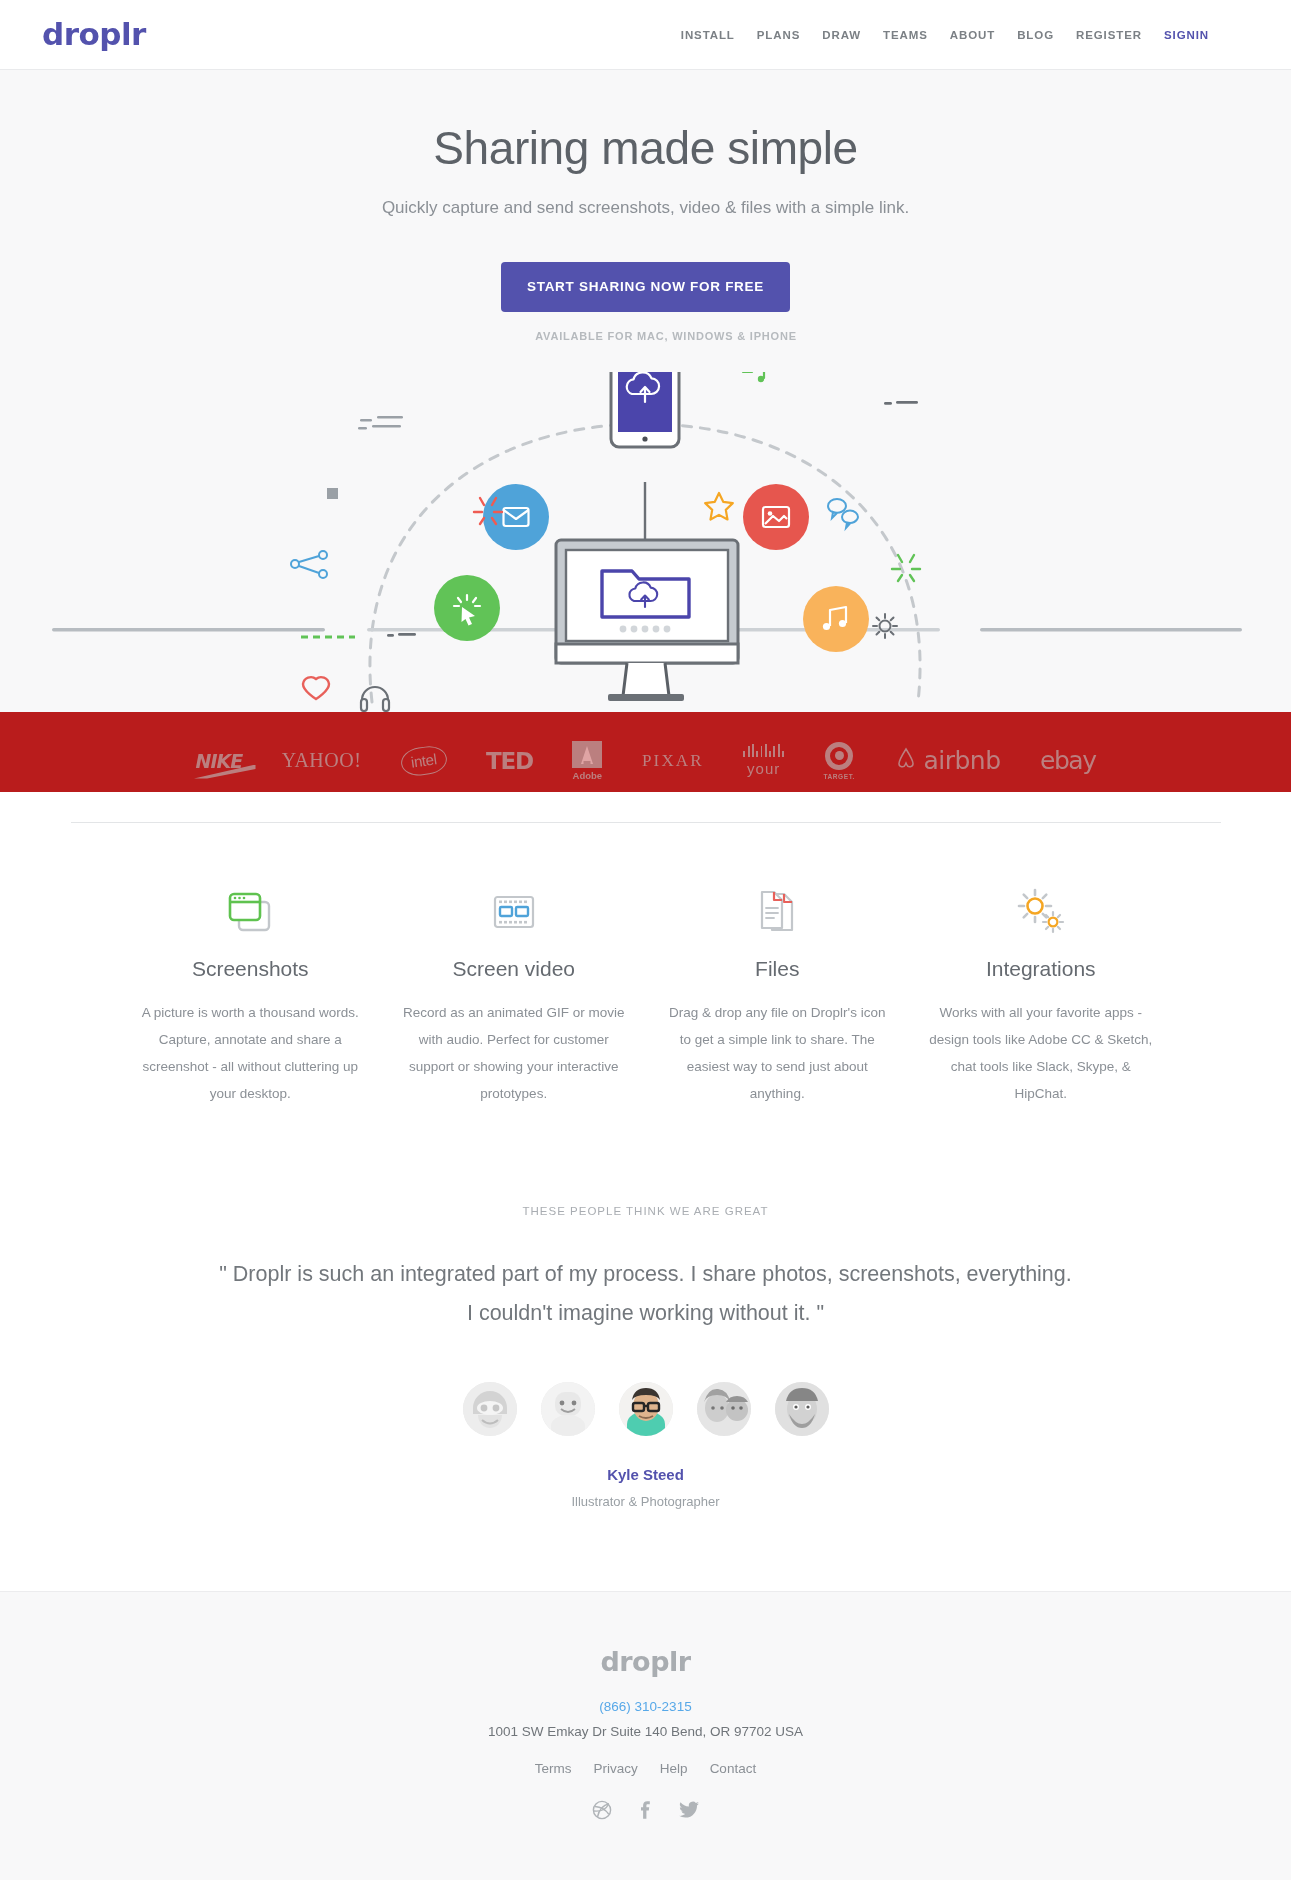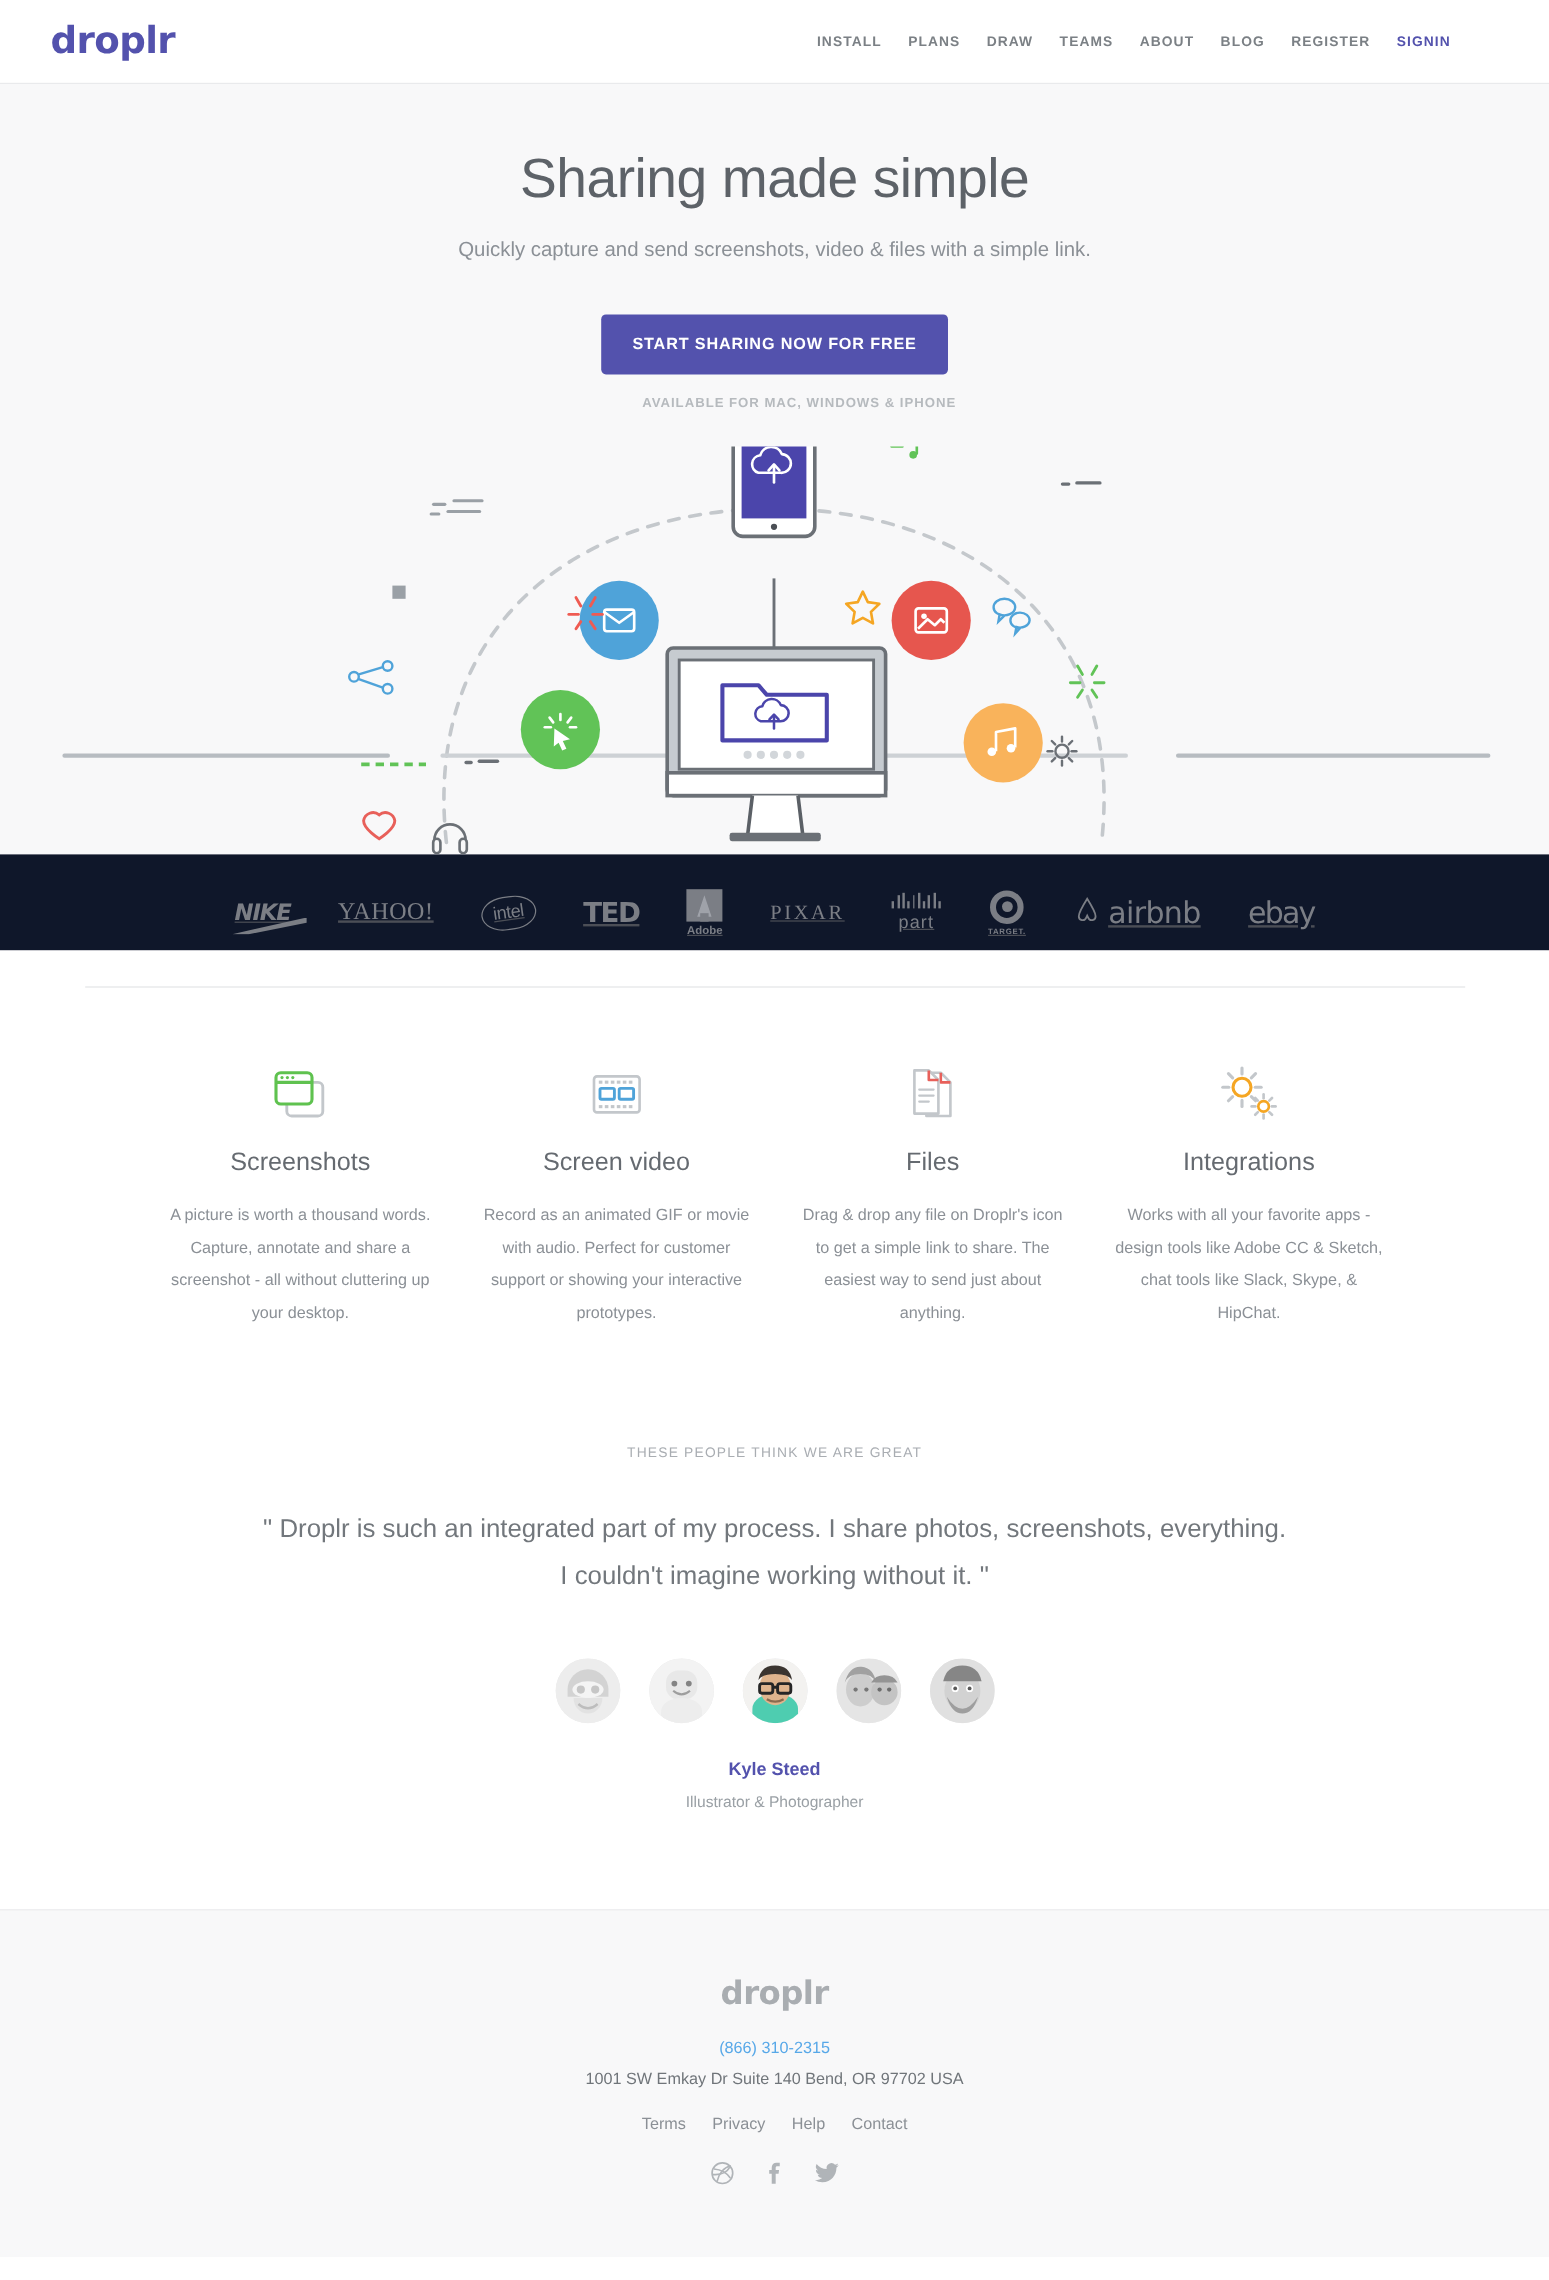--- a/index.html
+++ b/index.html
@@ -100,21 +100,21 @@
     margin-left: 41px;
   }
   .illo-wrap {
     position: relative;
     height: 340px;
     margin-top: 30px;
   }
   .illo { position:absolute; left:0; top:0; width:1291px; height:340px; }
 
   
-  .logos-section { background:#0f172a; padding: 26px 0 8px; text-decoration: underline; }
+  .logos-section { background:#b91c1c; padding: 26px 0 8px; }
   .logos {
     display: flex;
     align-items: center;
     justify-content: space-between;
     max-width: 1020px;
     margin: 0 auto;
     padding: 0 60px;
     filter: grayscale(1);
     opacity: .62;
   }
@@ -451,21 +451,21 @@
               <i style="height:11px"></i>
               <i style="height:13px"></i>
               <i style="height:6px"></i>
               <i style="height:11px"></i>
               <i style="height:13px"></i>
               <i style="height:6px"></i>
               <i style="height:11px"></i>
               <i style="height:13px"></i>
               <i style="height:6px"></i>
           </span>
-          <span class="txt">part</span>
+          <span class="txt">your</span>
         </div>
       </div>
       <div class="logo-item">
         <div class="l-target">
           <span class="ring">
               <i></i>
             </span>
           <span class="txt">TARGET.</span>
         </div>
       </div>

